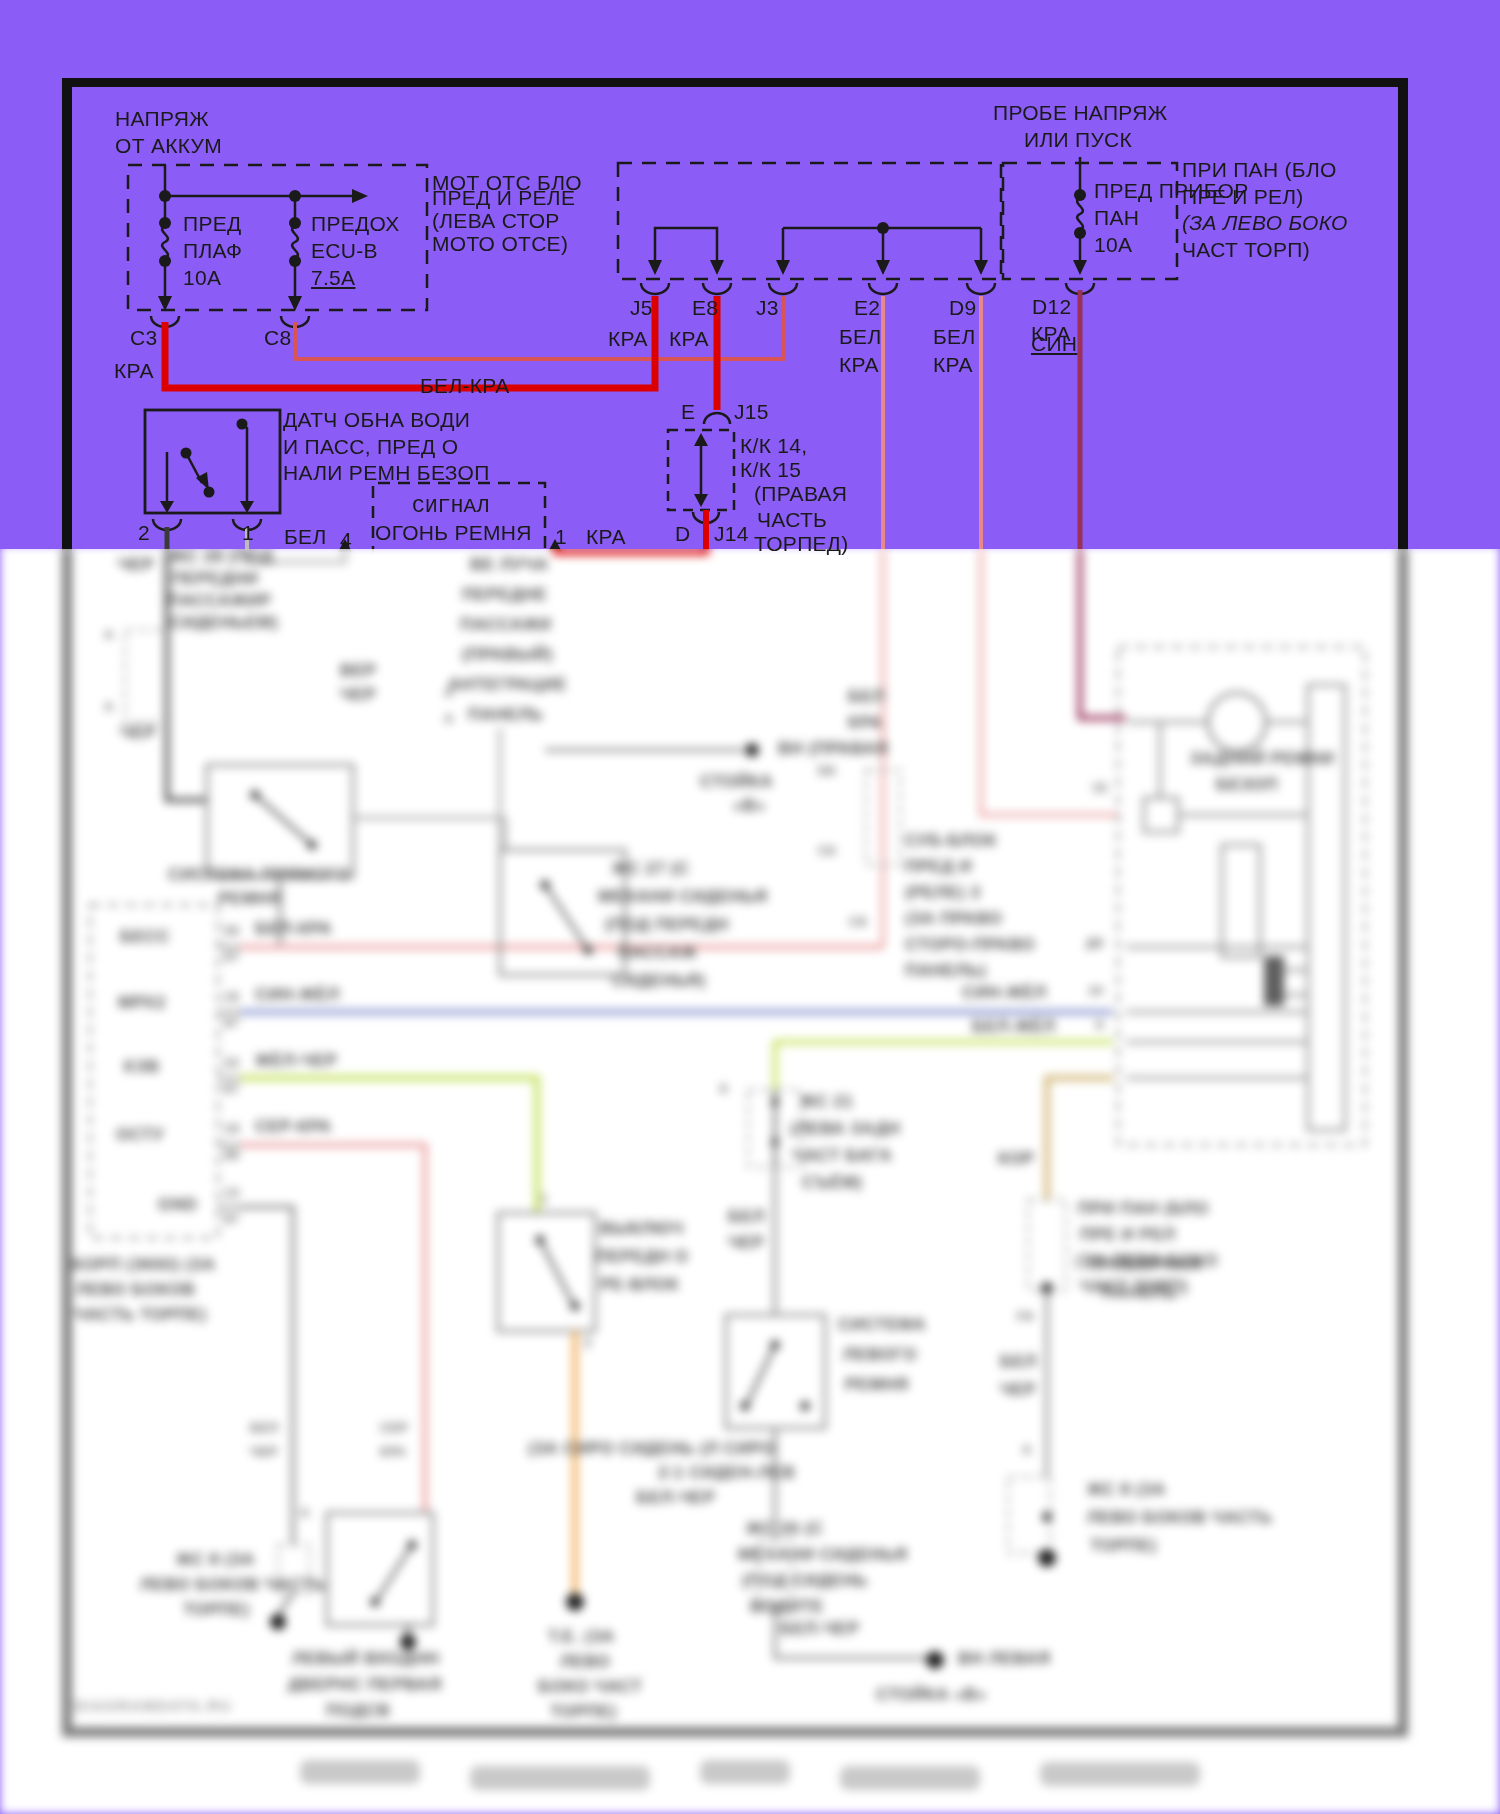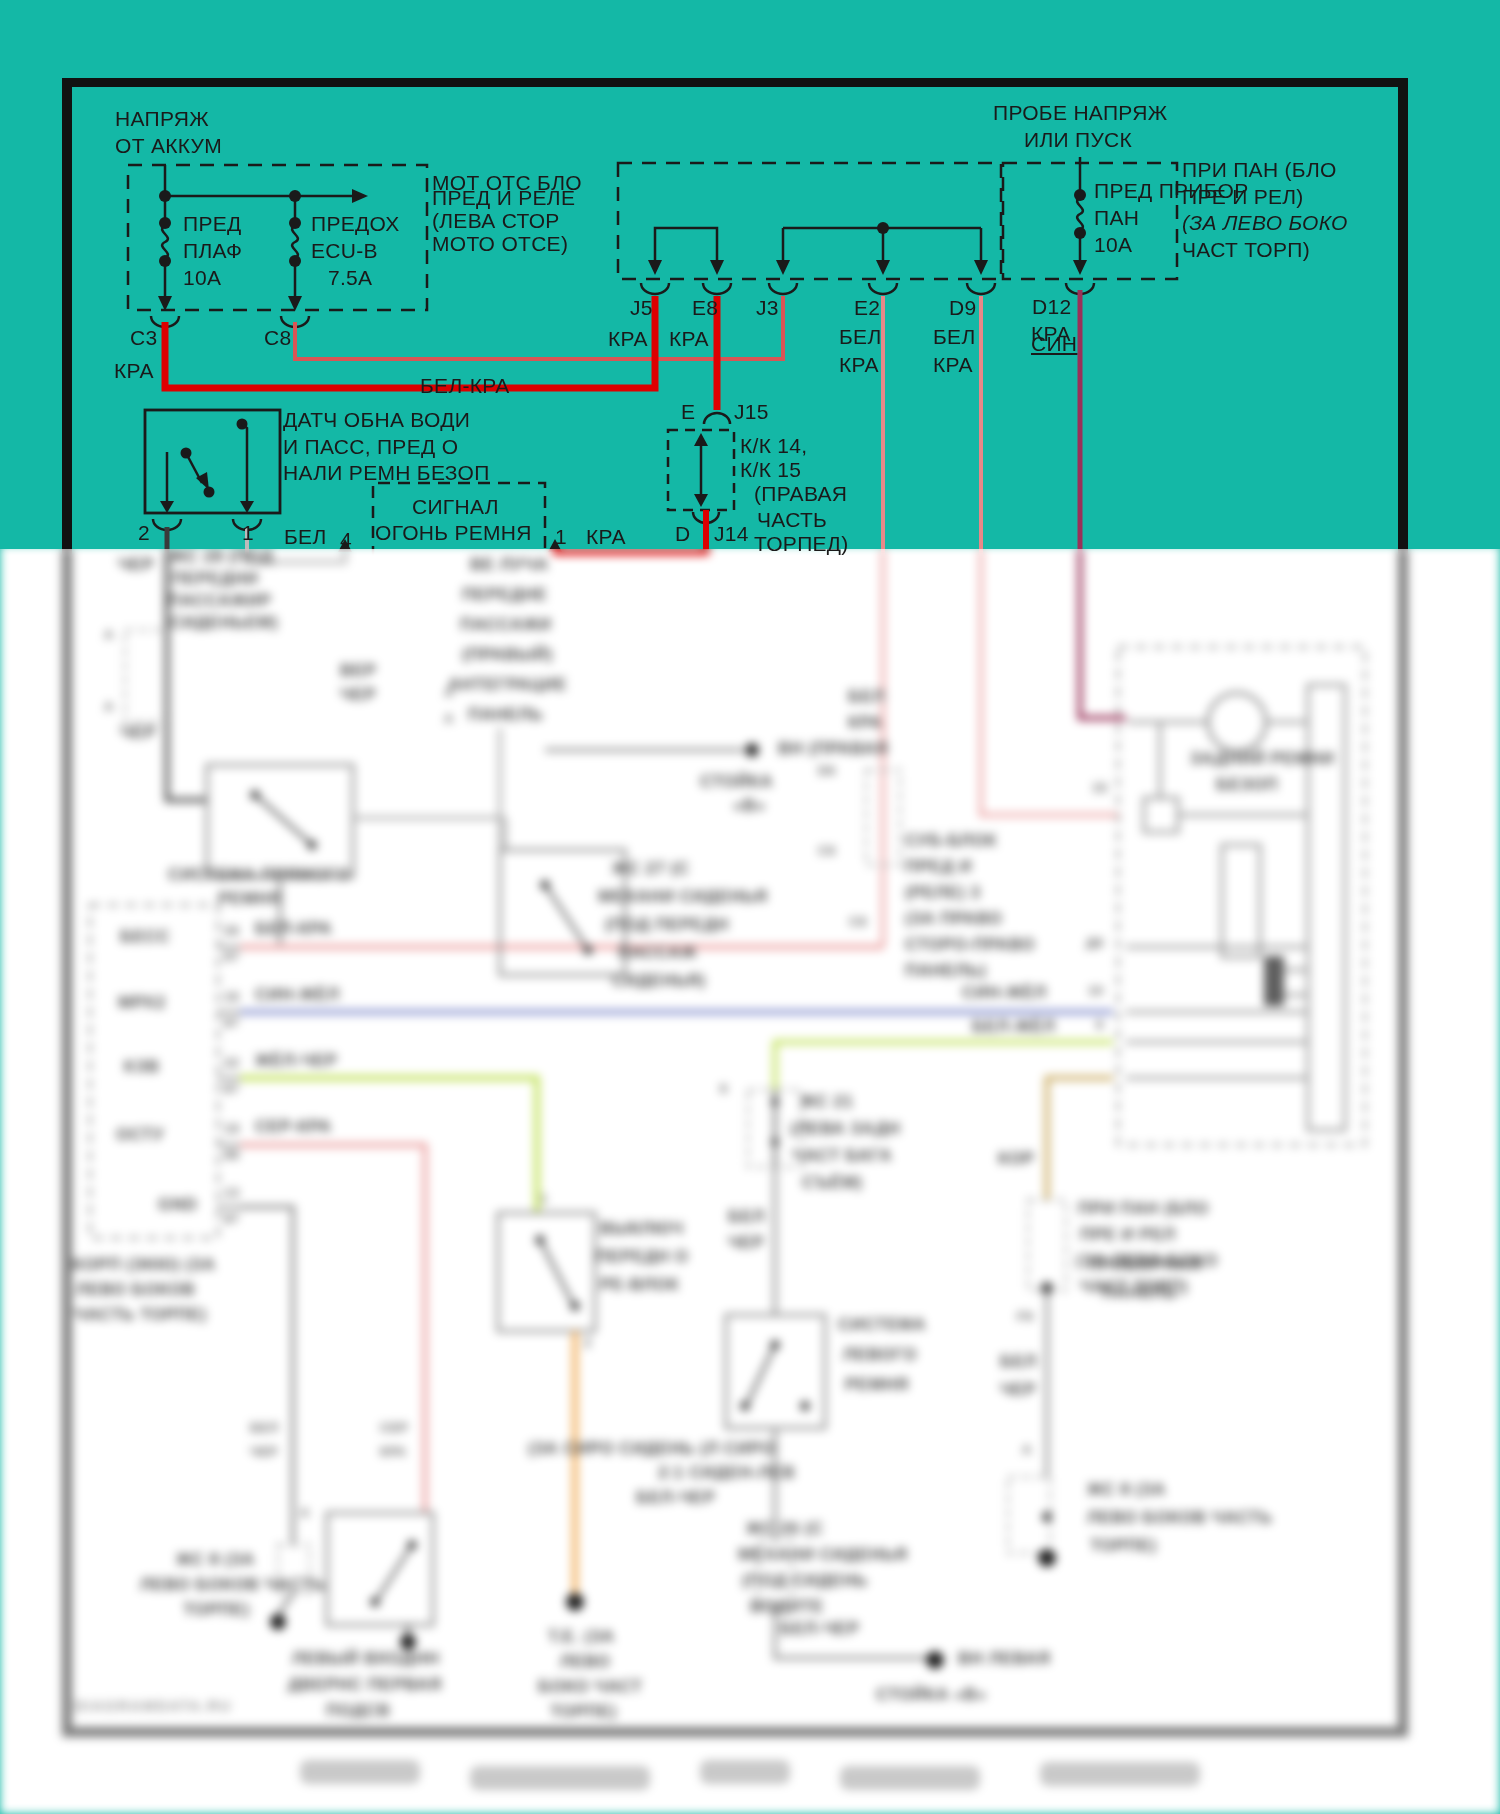--- a/index.html
+++ b/index.html
@@ -1,16 +1,16 @@
 <!DOCTYPE html>
 <html><head>
 <meta charset="utf-8">
 <style>
   html,body{margin:0;padding:0;background:#fff;}
-  #page{position:relative;width:1500px;height:1814px;background:#14b8a6;overflow:hidden;
+  #page{position:relative;width:1500px;height:1814px;background:#8b5cf6;overflow:hidden;
         font-family:"Liberation Sans","DejaVu Sans",sans-serif;}
   .layer{position:absolute;left:0;top:0;width:1500px;height:1814px;}
   .lbl{position:absolute;white-space:nowrap;color:#1a1a1a;font-size:21px;line-height:1.05;letter-spacing:.3px;}
   #blur-clip{position:absolute;left:0;top:549px;width:1500px;height:1265px;overflow:hidden;}
   #blur-inner{position:absolute;left:0;top:-549px;width:1500px;height:1814px;filter:blur(5px);}
   #blur-inner .lbl{font-size:17px;font-weight:700;color:#4f4f4f;letter-spacing:.5px;}
   #blur-inner .lbl.sm{font-size:13px;color:#666;}
   #blur-inner .lbl.wm{font-size:15px;color:#9a9a9a;letter-spacing:1.5px;}
   svg{position:absolute;left:0;top:0;}
 </style>
@@ -394,21 +394,21 @@
   </div>
 
   <div id="sharp-labels-host" class="layer">
       <div class="lbl" style="left: 115px; top: 108px;">НАПРЯЖ</div>
       <div class="lbl" style="left: 115px; top: 135px;">ОТ АККУМ</div>
       <div class="lbl" style="left: 183px; top: 213px;">ПРЕД</div>
       <div class="lbl" style="left: 183px; top: 240px;">ПЛАФ</div>
       <div class="lbl" style="left: 183px; top: 267px;">10А</div>
       <div class="lbl" style="left: 311px; top: 213px;">ПРЕДОХ</div>
       <div class="lbl" style="left: 311px; top: 240px;">ECU-B</div>
-      <div class="lbl" style="left: 328px; top: 267px;">7.5А</div>
+      <div class="lbl" style="left: 311px; top: 267px; text-decoration: underline;">7.5А</div>
       <div class="lbl" style="left: 432px; top: 172px;">МОТ ОТС БЛО</div>
       <div class="lbl" style="left: 432px; top: 187px;">ПРЕД И РЕЛЕ</div>
       <div class="lbl" style="left: 432px; top: 210px;">(ЛЕВА СТОР</div>
       <div class="lbl" style="left: 432px; top: 233px;">МОТО ОТСЕ)</div>
       <div class="lbl" style="left: 130px; top: 327px;">C3</div>
       <div class="lbl" style="left: 256px; top: 327px; margin-left: 8px;">C8</div>
       <div class="lbl" style="left: 114px; top: 360px;">КРА</div>
       <div class="lbl" style="left: 420px; top: 328px; margin-top: 47px;">БЕЛ-КРА</div>
       <div class="lbl" style="left: 993px; top: 102px;">ПРОБЕ НАПРЯЖ</div>
       <div class="lbl" style="left: 1024px; top: 129px;">ИЛИ ПУСК</div>
@@ -438,21 +438,21 @@
       <div class="lbl" style="left: 740px; top: 435px;">К/К 14,</div>
       <div class="lbl" style="left: 740px; top: 459px;">К/К 15</div>
       <div class="lbl" style="left: 754px; top: 483px;">(ПРАВАЯ</div>
       <div class="lbl" style="left: 757px; top: 509px;">ЧАСТЬ</div>
       <div class="lbl" style="left: 754px; top: 533px;">ТОРПЕД)</div>
       <div class="lbl" style="left: 675px; top: 523px;">D</div>
       <div class="lbl" style="left: 714px; top: 523px;">J14</div>
       <div class="lbl" style="left: 283px; top: 409px;">ДАТЧ ОБНА ВОДИ</div>
       <div class="lbl" style="left: 283px; top: 436px;">И ПАСС, ПРЕД О</div>
       <div class="lbl" style="left: 283px; top: 462px;">НАЛИ РЕМН БЕЗОП</div>
-      <div class="lbl" style="left: 412px; top: 496px;">СИГНАЛ</div>
+      <div class="lbl" style="left: 412px; top: 496px; font-family: Liberation Mono, monospace;">СИГНАЛ</div>
       <div class="lbl" style="left: 375px; top: 522px;">ОГОНЬ РЕМНЯ</div>
       <div class="lbl" style="left: 138px; top: 522px;">2</div>
       <div class="lbl" style="left: 242px; top: 522px;">1</div>
       <div class="lbl" style="left: 284px; top: 526px;">БЕЛ</div>
       <div class="lbl" style="left: 340px; top: 529px;">4</div>
       <div class="lbl" style="left: 555px; top: 526px;">1</div>
       <div class="lbl" style="left: 586px; top: 526px;">КРА</div>
     </div>
 </div>
 

